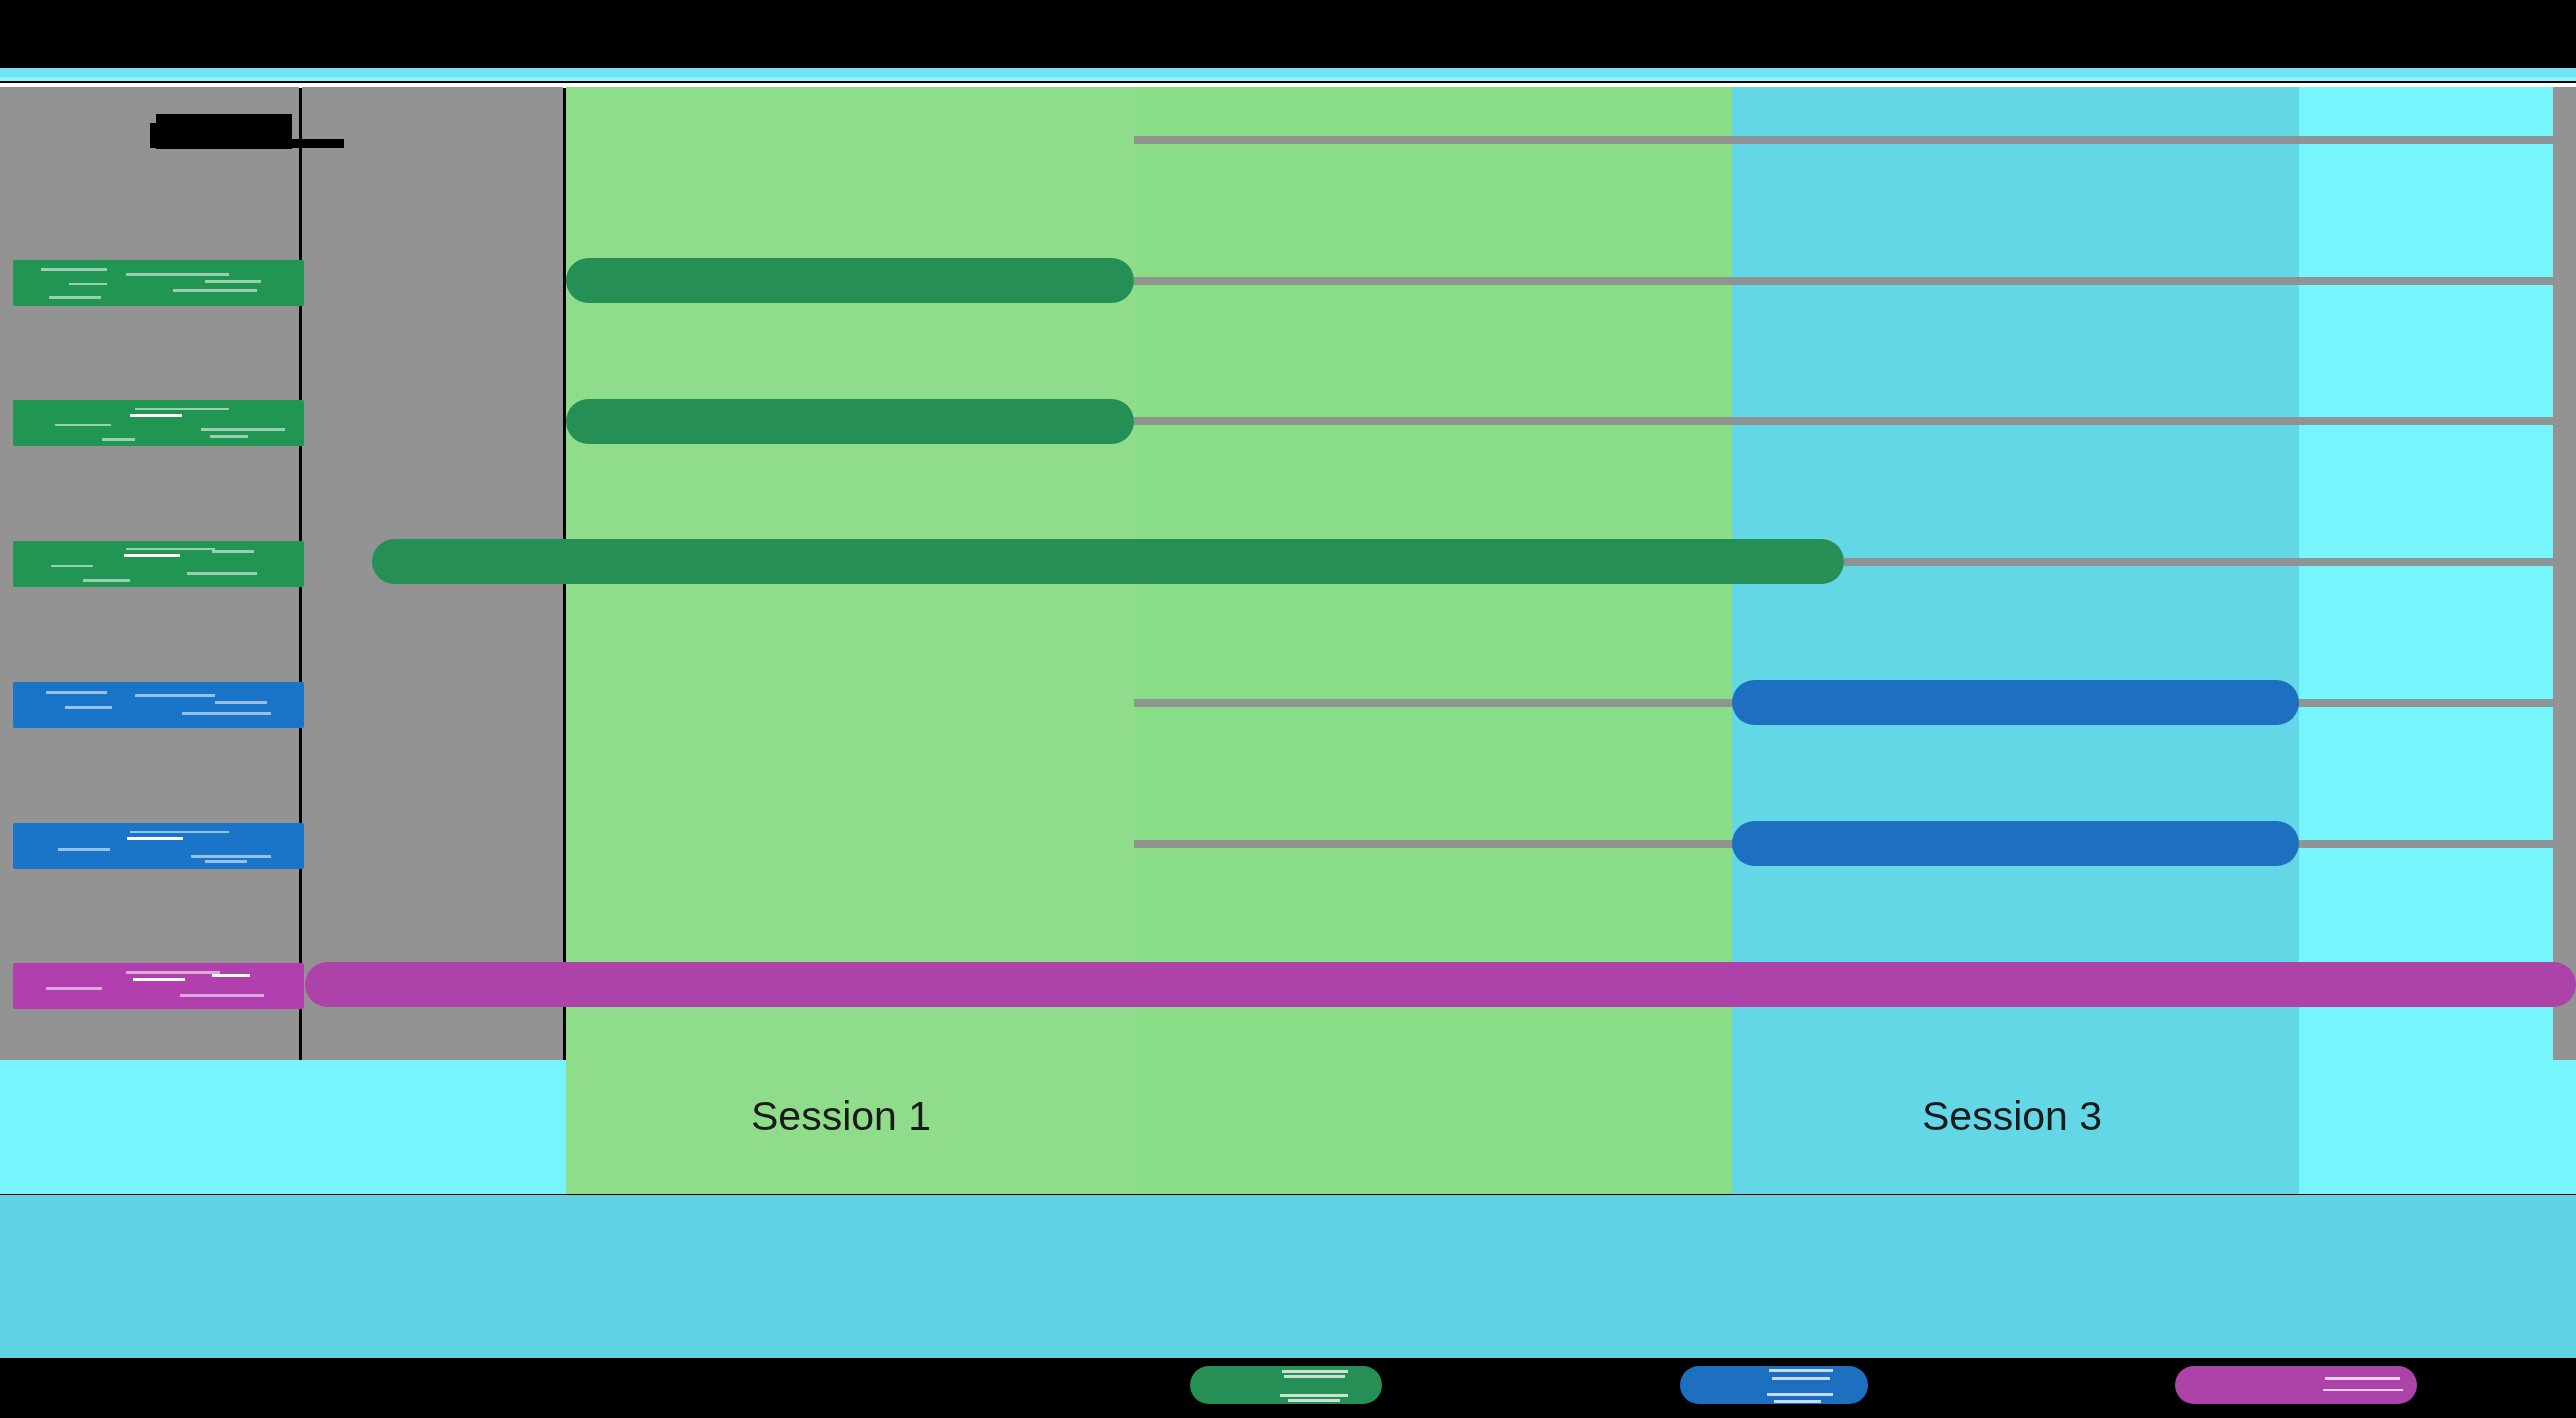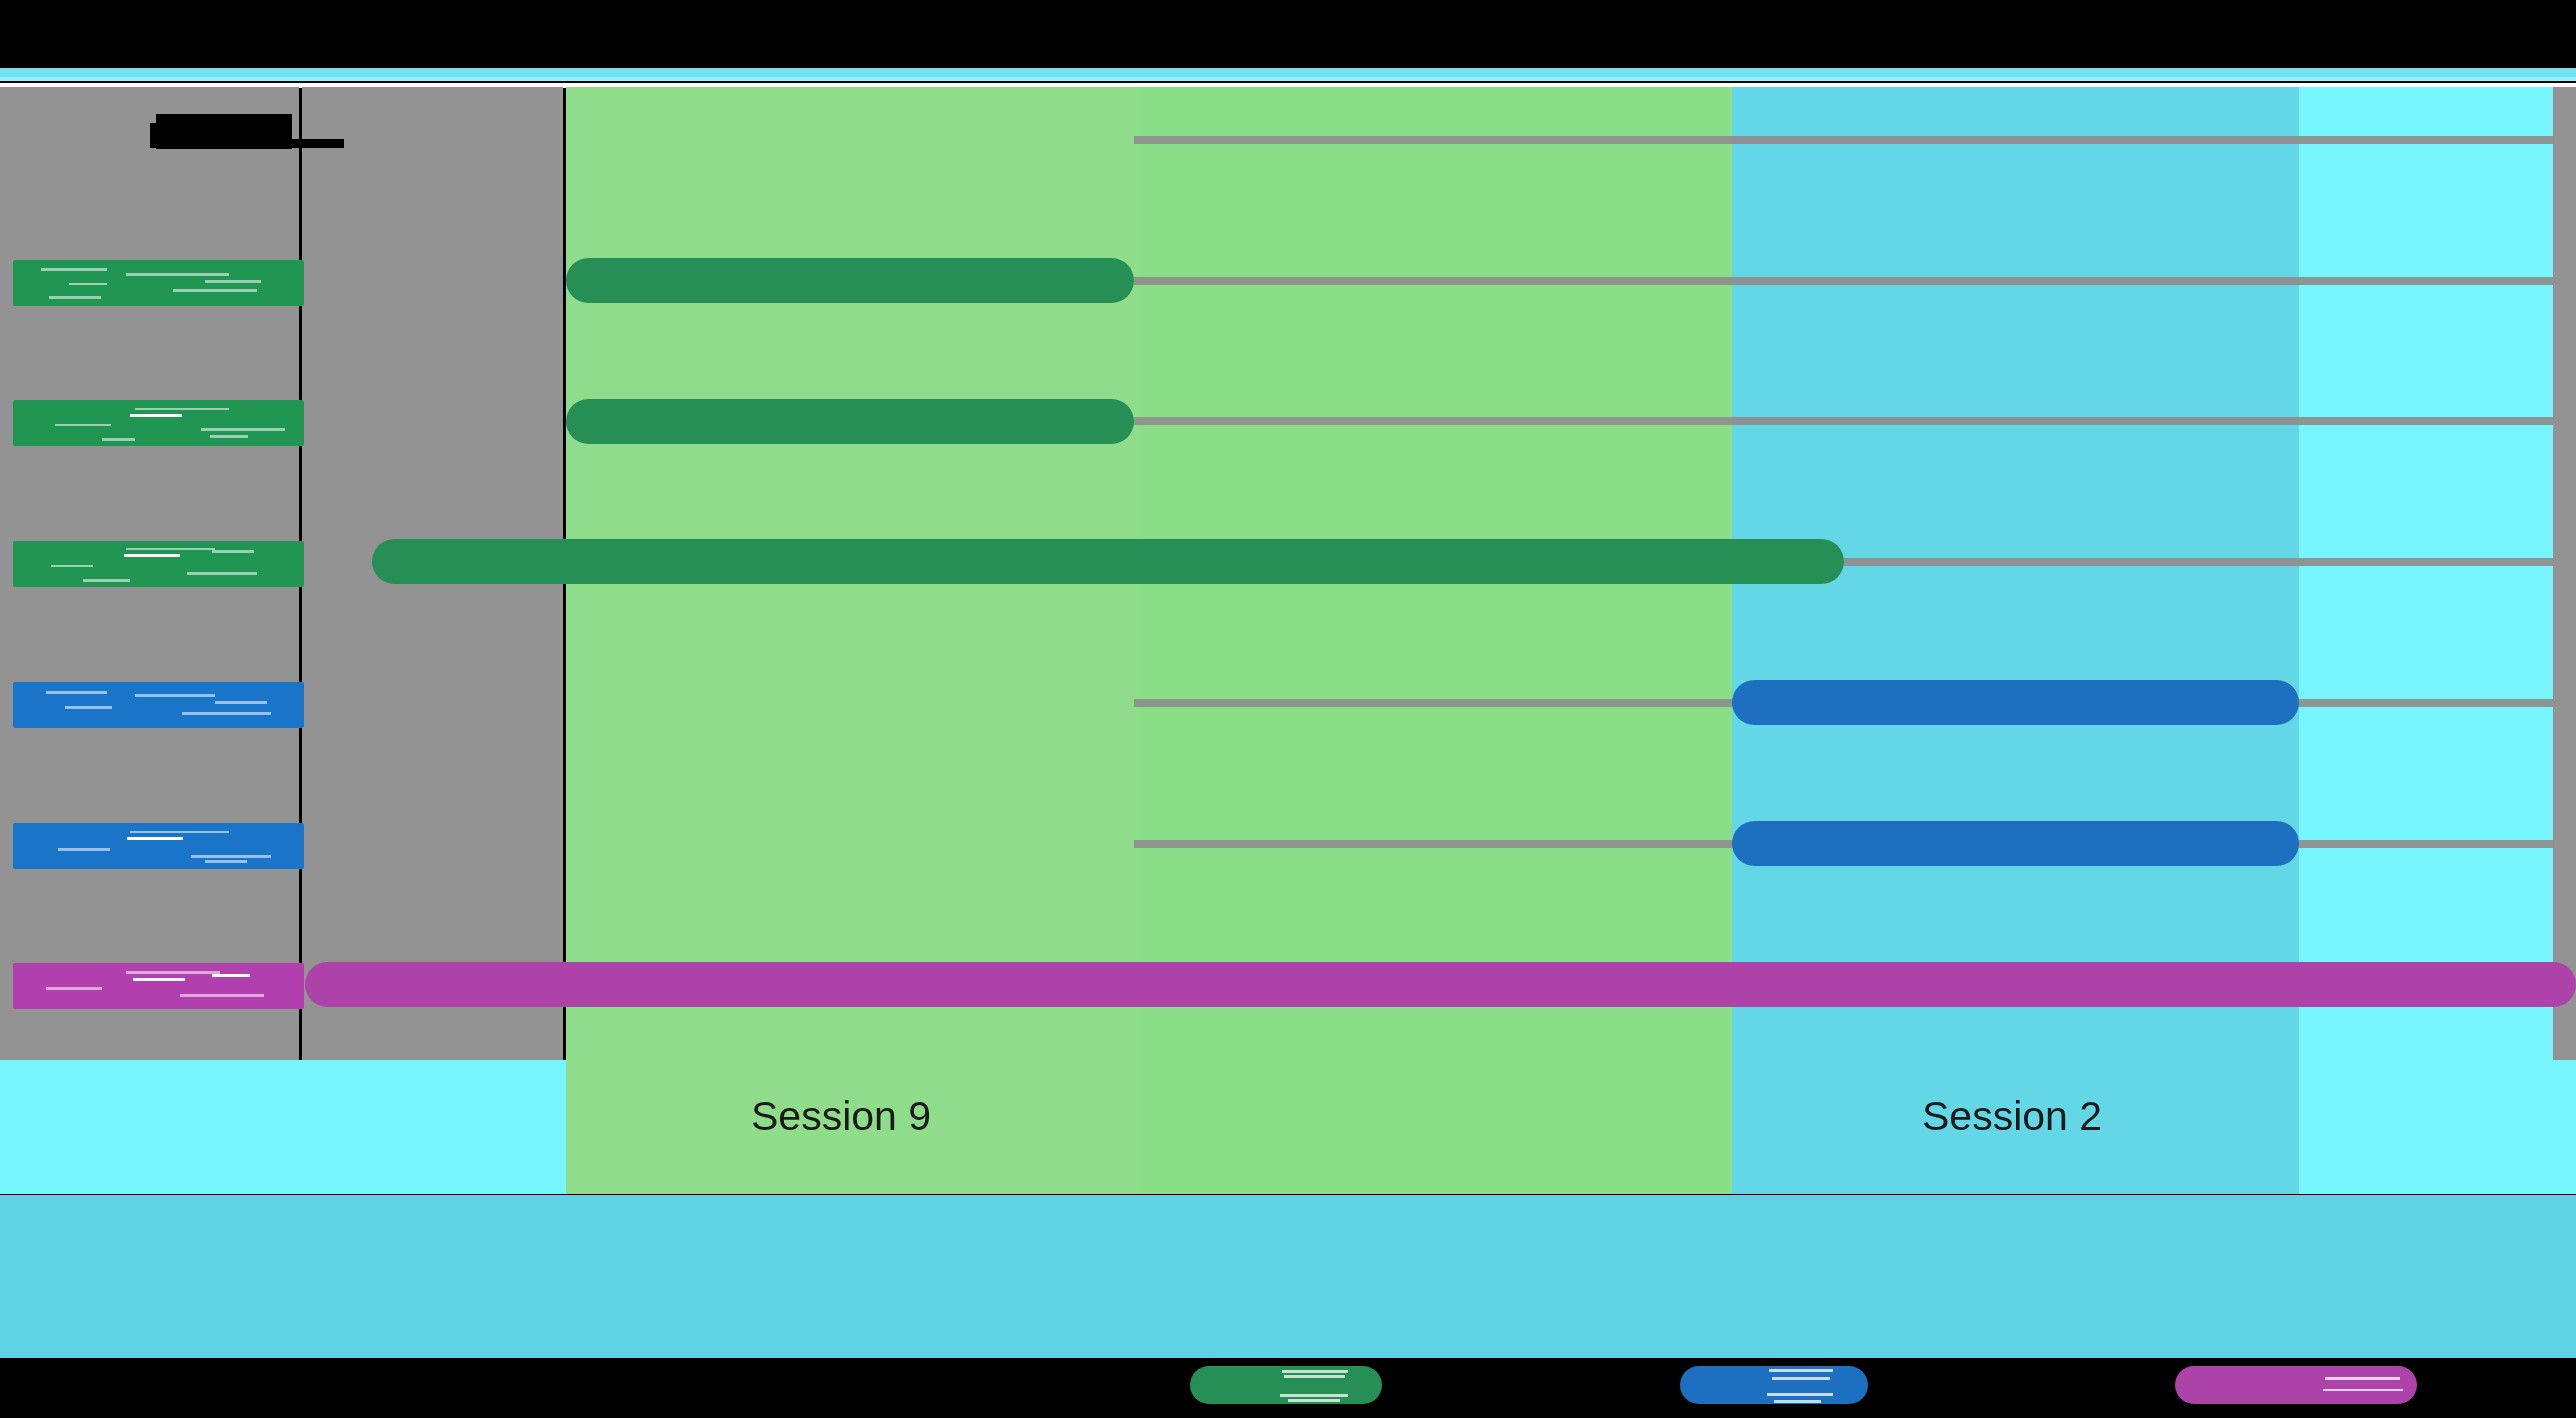--- a/index.html
+++ b/index.html
@@ -171,22 +171,22 @@
     <div class="rowlabel magenta" style="top:876px;width:291px;">
       <span class="smear">
         <i style="left:113px;top:8.4px;width:94px;"></i>
           <i style="left:120px;top:15px;width:52px;background:#fff;"></i>
         <i style="left:33px;top:24.4px;width:56px;"></i>
           <i style="left:167px;top:31px;width:84px;"></i>
         <i style="left:199px;top:11.3px;width:38px;background:#fff;"></i>
       </span>
     </div>
 
-    <div class="session-cap" style="left:751px;top:1009px;">Session 9</div>
-    <div class="session-cap" style="left:1922px;top:1009px;">Session 2</div>
+    <div class="session-cap" style="left:751px;top:1009px;">Session 1</div>
+    <div class="session-cap" style="left:1922px;top:1009px;">Session 3</div>
 
   </div>
 
   <div class="title-redact"></div>
 
   <div class="legend-strip"></div>
   <div class="bottom-black"></div>
 
   <div class="legend-item green" style="left:1190px;width:192px;">
     <span class="smear">

